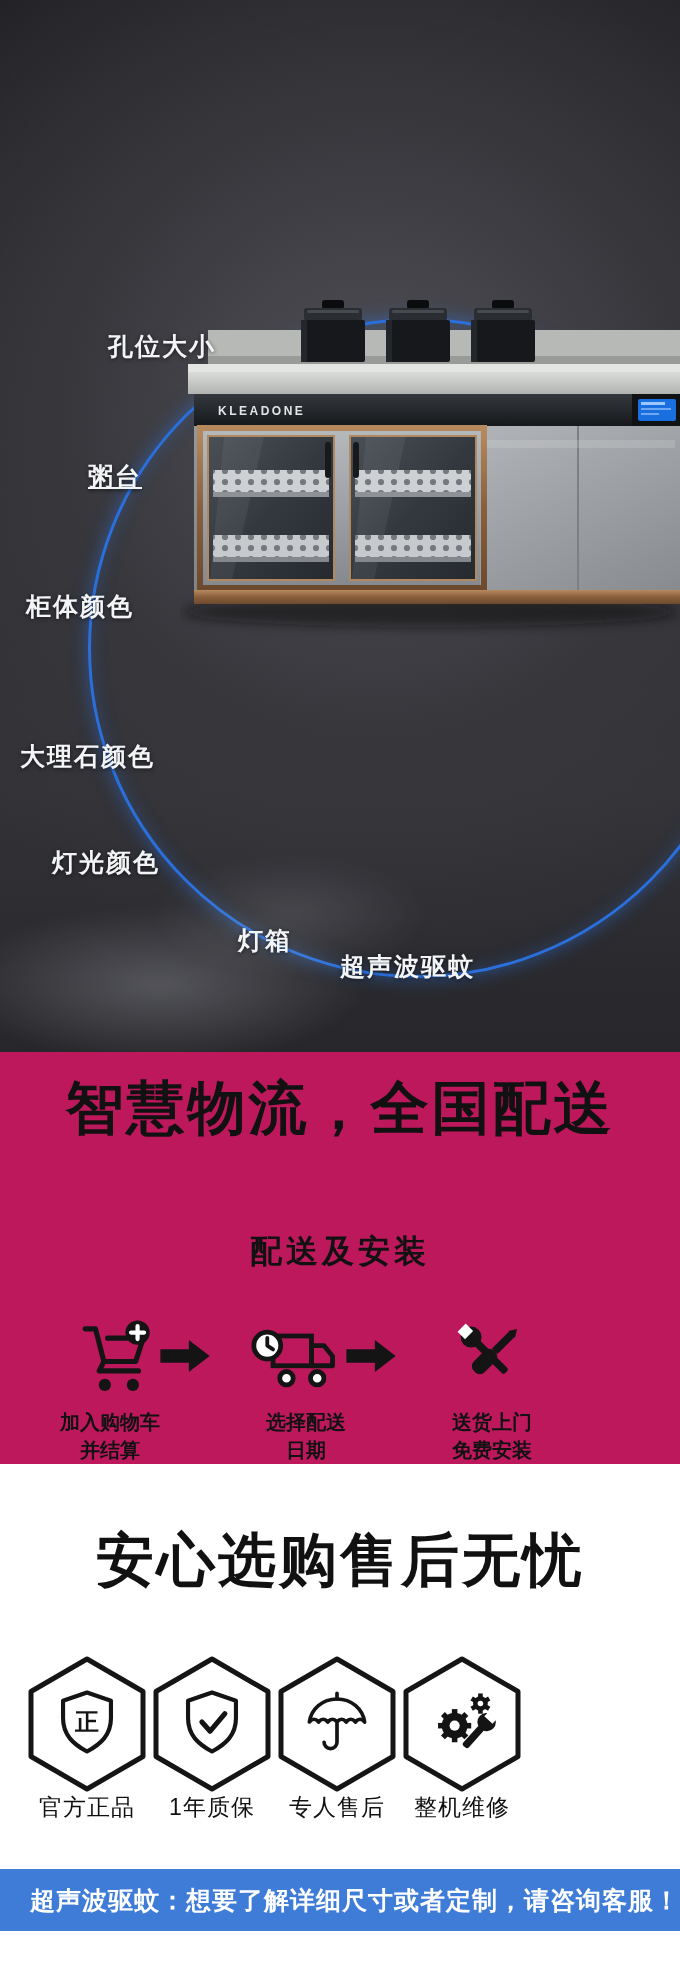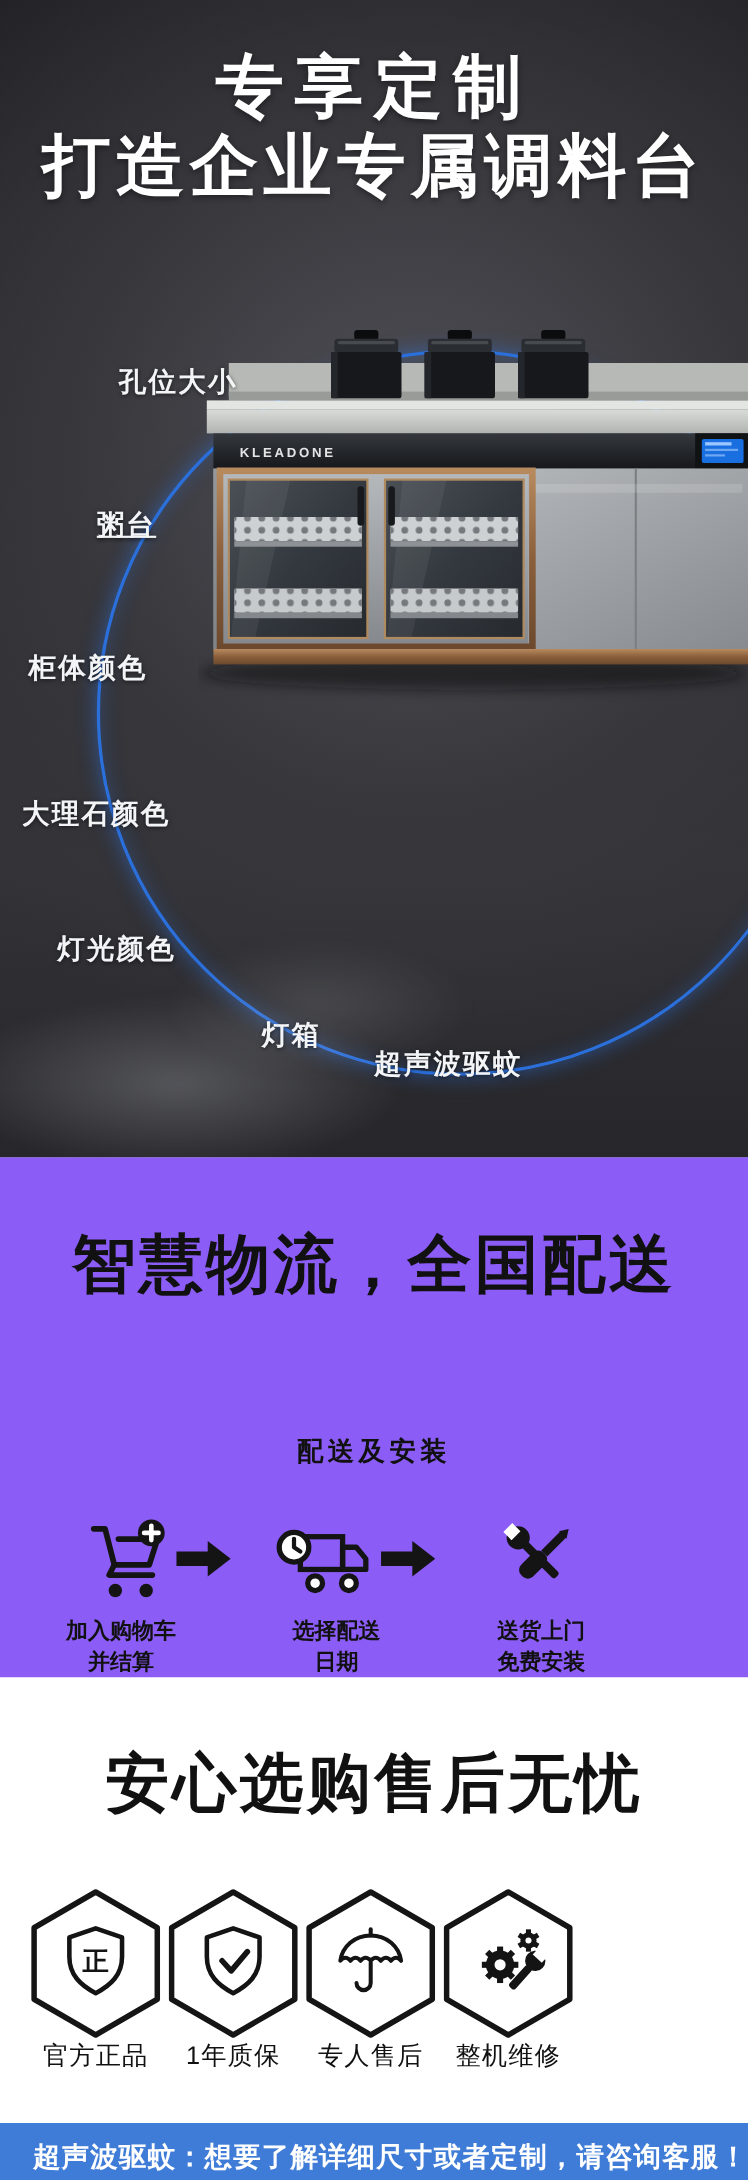--- a/index.html
+++ b/index.html
@@ -31,29 +31,29 @@
   .smoke-b { position:absolute; left:150px; top:855px; width:280px; height:120px;
     background:radial-gradient(ellipse at center, rgba(200,202,208,.16), rgba(200,202,208,0) 70%);
     filter:blur(8px); }
 
   .product { position:absolute; left:180px; top:290px; width:500px; height:350px; }
 
   .hero-label { position:absolute; color:#f3f4f6; font-size:25px; font-weight:700; letter-spacing:2px; white-space:nowrap; text-shadow:0 1px 4px rgba(0,0,0,.6); }
   .lbl-0 { left:108px; top:330px; }
   .lbl-1 { left:88px;  top:460px;text-decoration:underline; }
   .lbl-2 { left:26px;  top:590px; }
-  .lbl-3 { left:20px;  top:723px; }
+  .lbl-3 { left:20px;  top:740px; }
   .lbl-4 { left:52px;  top:846px; }
   .lbl-5 { left:238px; top:924px; }
   .lbl-6 { left:340px; top:950px; }
 
   
-  .logistics { padding-top:59px; background:#8b5cf6; }
+  .logistics { padding-top:18px; background:#be185d; }
   .big-title { text-align:center; font-size:58px; font-weight:900; color:#111111; letter-spacing:3px; }
-  .sub-title { text-align:center; font-size:24px; font-weight:700; color:#111111; letter-spacing:4px; margin-top:114px; }
+  .sub-title { text-align:center; font-size:32px; font-weight:700; color:#111111; letter-spacing:4px; margin-top:82px; }
   .steps-row { display:flex; align-items:flex-start; width:520px; margin:36px 0 0 26px; }
   .step { width:134px; display:flex; flex-direction:column; align-items:flex-end; }
   .step-icon { height:88px; display:flex; align-items:flex-end; justify-content:center; }
   .step-icon svg { display:block; }
   .step-caption { margin-top:10px; text-align:center; font-size:20px; font-weight:600; color:#111111; line-height:1.4; }
   .arrow { width:52px; flex:0 0 auto; margin-top:28px; }
   .arrow svg { display:block; width:52px; height:36px; }
 
   
   .aftersales { padding-top:58px; background:#ffffff; }
@@ -181,24 +181,20 @@
       <rect x="175" y="245" width="116" height="22" rx="2" fill="#c6cacd"></rect>
       <rect x="175" y="245" width="116" height="22" fill="url(#holes)"></rect>
       <rect x="175" y="267" width="116" height="5" fill="#84888c"></rect>
       <rect x="170" y="146" width="126" height="144" fill="none" stroke="#b08a5e" stroke-width="2"></rect>
       <rect x="173" y="152" width="6" height="36" rx="3" fill="#17191c"></rect>
     </g>
 
     <rect x="14" y="300" width="486" height="14" fill="url(#copperG)"></rect>
   </svg>
 
-  <div class="hero-title">
-    <span class="t1">专享定制</span>
-    <span class="t2">打造企业专属调料台</span>
-  </div>
 
   <span class="hero-label lbl-0">孔位大小</span>
   <span class="hero-label lbl-1">粥台</span>
   <span class="hero-label lbl-2">柜体颜色</span>
   <span class="hero-label lbl-3">大理石颜色</span>
   <span class="hero-label lbl-4">灯光颜色</span>
   <span class="hero-label lbl-5">灯箱</span>
   <span class="hero-label lbl-6">超声波驱蚊</span>
 </section>
 

